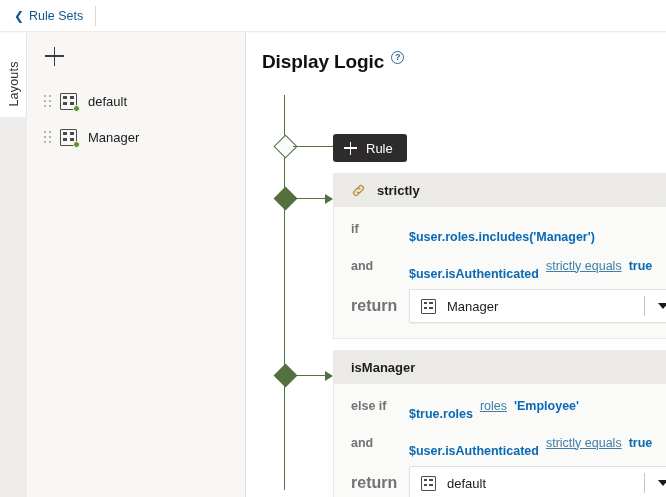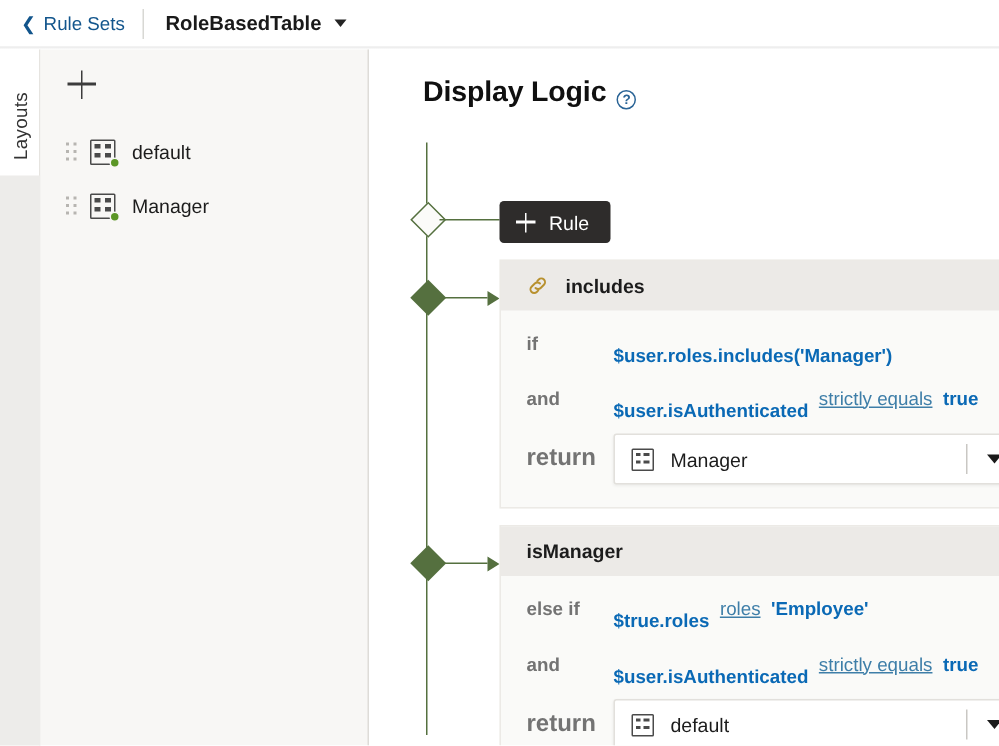--- a/index.html
+++ b/index.html
@@ -115,21 +115,21 @@
     position:absolute; right:-2.5px; bottom:-2.5px; width:7px; height:7px;
     background:#5b9625; border:1.2px solid #f8f7f5; border-radius:50%;
   }
   .layout-name { font-size:13px; color:#1c1c1c; }
 
   
   .main { position:absolute; left:247px; top:33px; right:0; bottom:0; background:#fff; overflow:hidden; }
   .page-title {
     position:absolute; left:15px; top:18px;
     font-size:19px; font-weight:700; color:#101010; letter-spacing:-0.1px;
-    display:flex; align-items:flex-end; gap:7px;margin-left:20px;
+    display:flex; align-items:flex-start; gap:7px;
   }
   .help-ico {
     width:13px;height:13px; border:1.2px solid #2a6496; border-radius:50%;
     color:#2a6496; font-size:9px; line-height:11px; text-align:center;
     font-weight:700; display:inline-block;
   }
 
   
   .flowline {
     position:absolute; left:37px; top:62px; width:1.4px; height:395px;
@@ -206,24 +206,20 @@
 
 <div id="app">
 
   <div class="topbar">
     <div class="topbar-inner">
       <div class="back-link">
         <span class="chev-left">❮</span>
         <span>Rule Sets</span>
       </div>
       <div class="topbar-div"></div>
-      <div class="rs-name">
-        <span>RoleBasedTable</span>
-        <span class="caret-down"></span>
-      </div>
     </div>
   </div>
   <div class="topbar-shadow"></div>
 
   <div class="rail">
     <div class="rail-active"></div>
     <div class="rail-label">Layouts</div>
   </div>
 
   <div class="side">
@@ -298,21 +294,21 @@
     </div>
 
     <div class="rule-card" style="top:140px;">
       <div class="rule-head">
         <span class="link-ico">
           <svg width="15" height="15" viewBox="0 0 16 16" fill="none" stroke="#b8912f" stroke-width="1.4" stroke-linecap="round">
             <path d="M6.4 9.6 a2.6 2.6 0 0 0 3.7 0 l2.3-2.3 a2.6 2.6 0 0 0-3.7-3.7 l-1.1 1.1"></path>
             <path d="M9.6 6.4 a2.6 2.6 0 0 0-3.7 0 l-2.3 2.3 a2.6 2.6 0 0 0 3.7 3.7 l1.1-1.1"></path>
           </svg>
         </span>
-        <span>includes</span>
+        <span>strictly</span>
       </div>
       <div class="rule-body">
         <div class="cond-row">
           <span class="kw">if</span>
           <span class="expr">$user.roles.includes('Manager')</span>
         </div>
         <div class="cond-row">
           <span class="kw">and</span>
           <span class="expr">$user.isAuthenticated</span>
           <span class="op">strictly equals</span>

